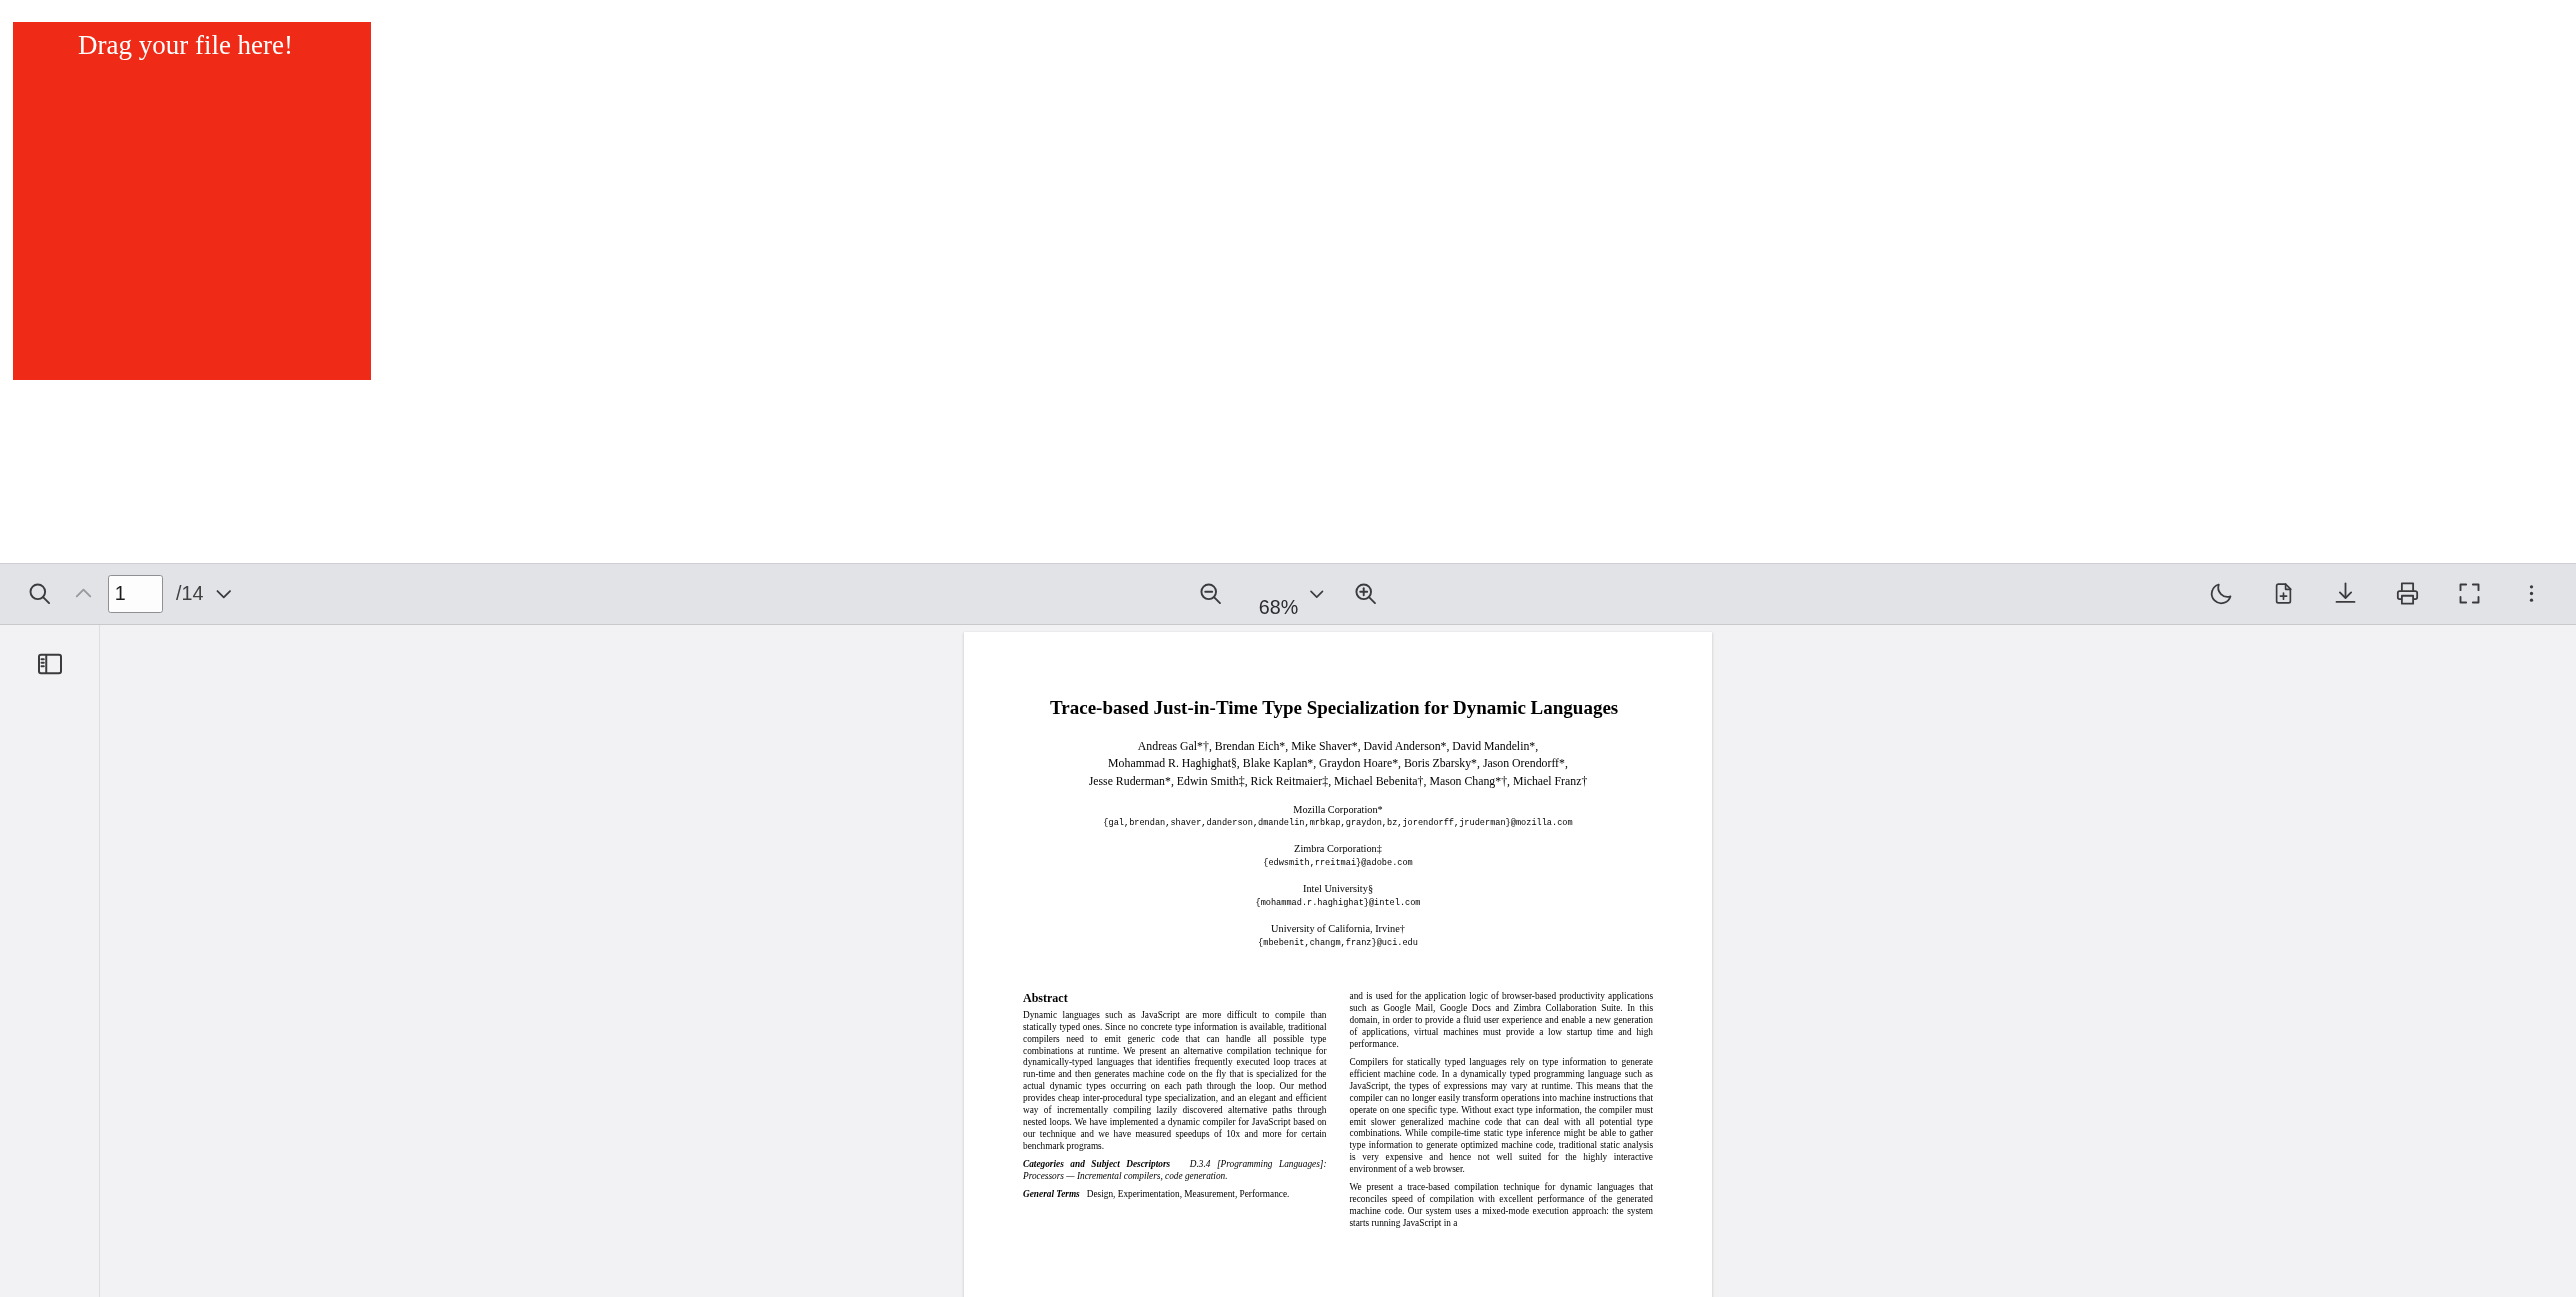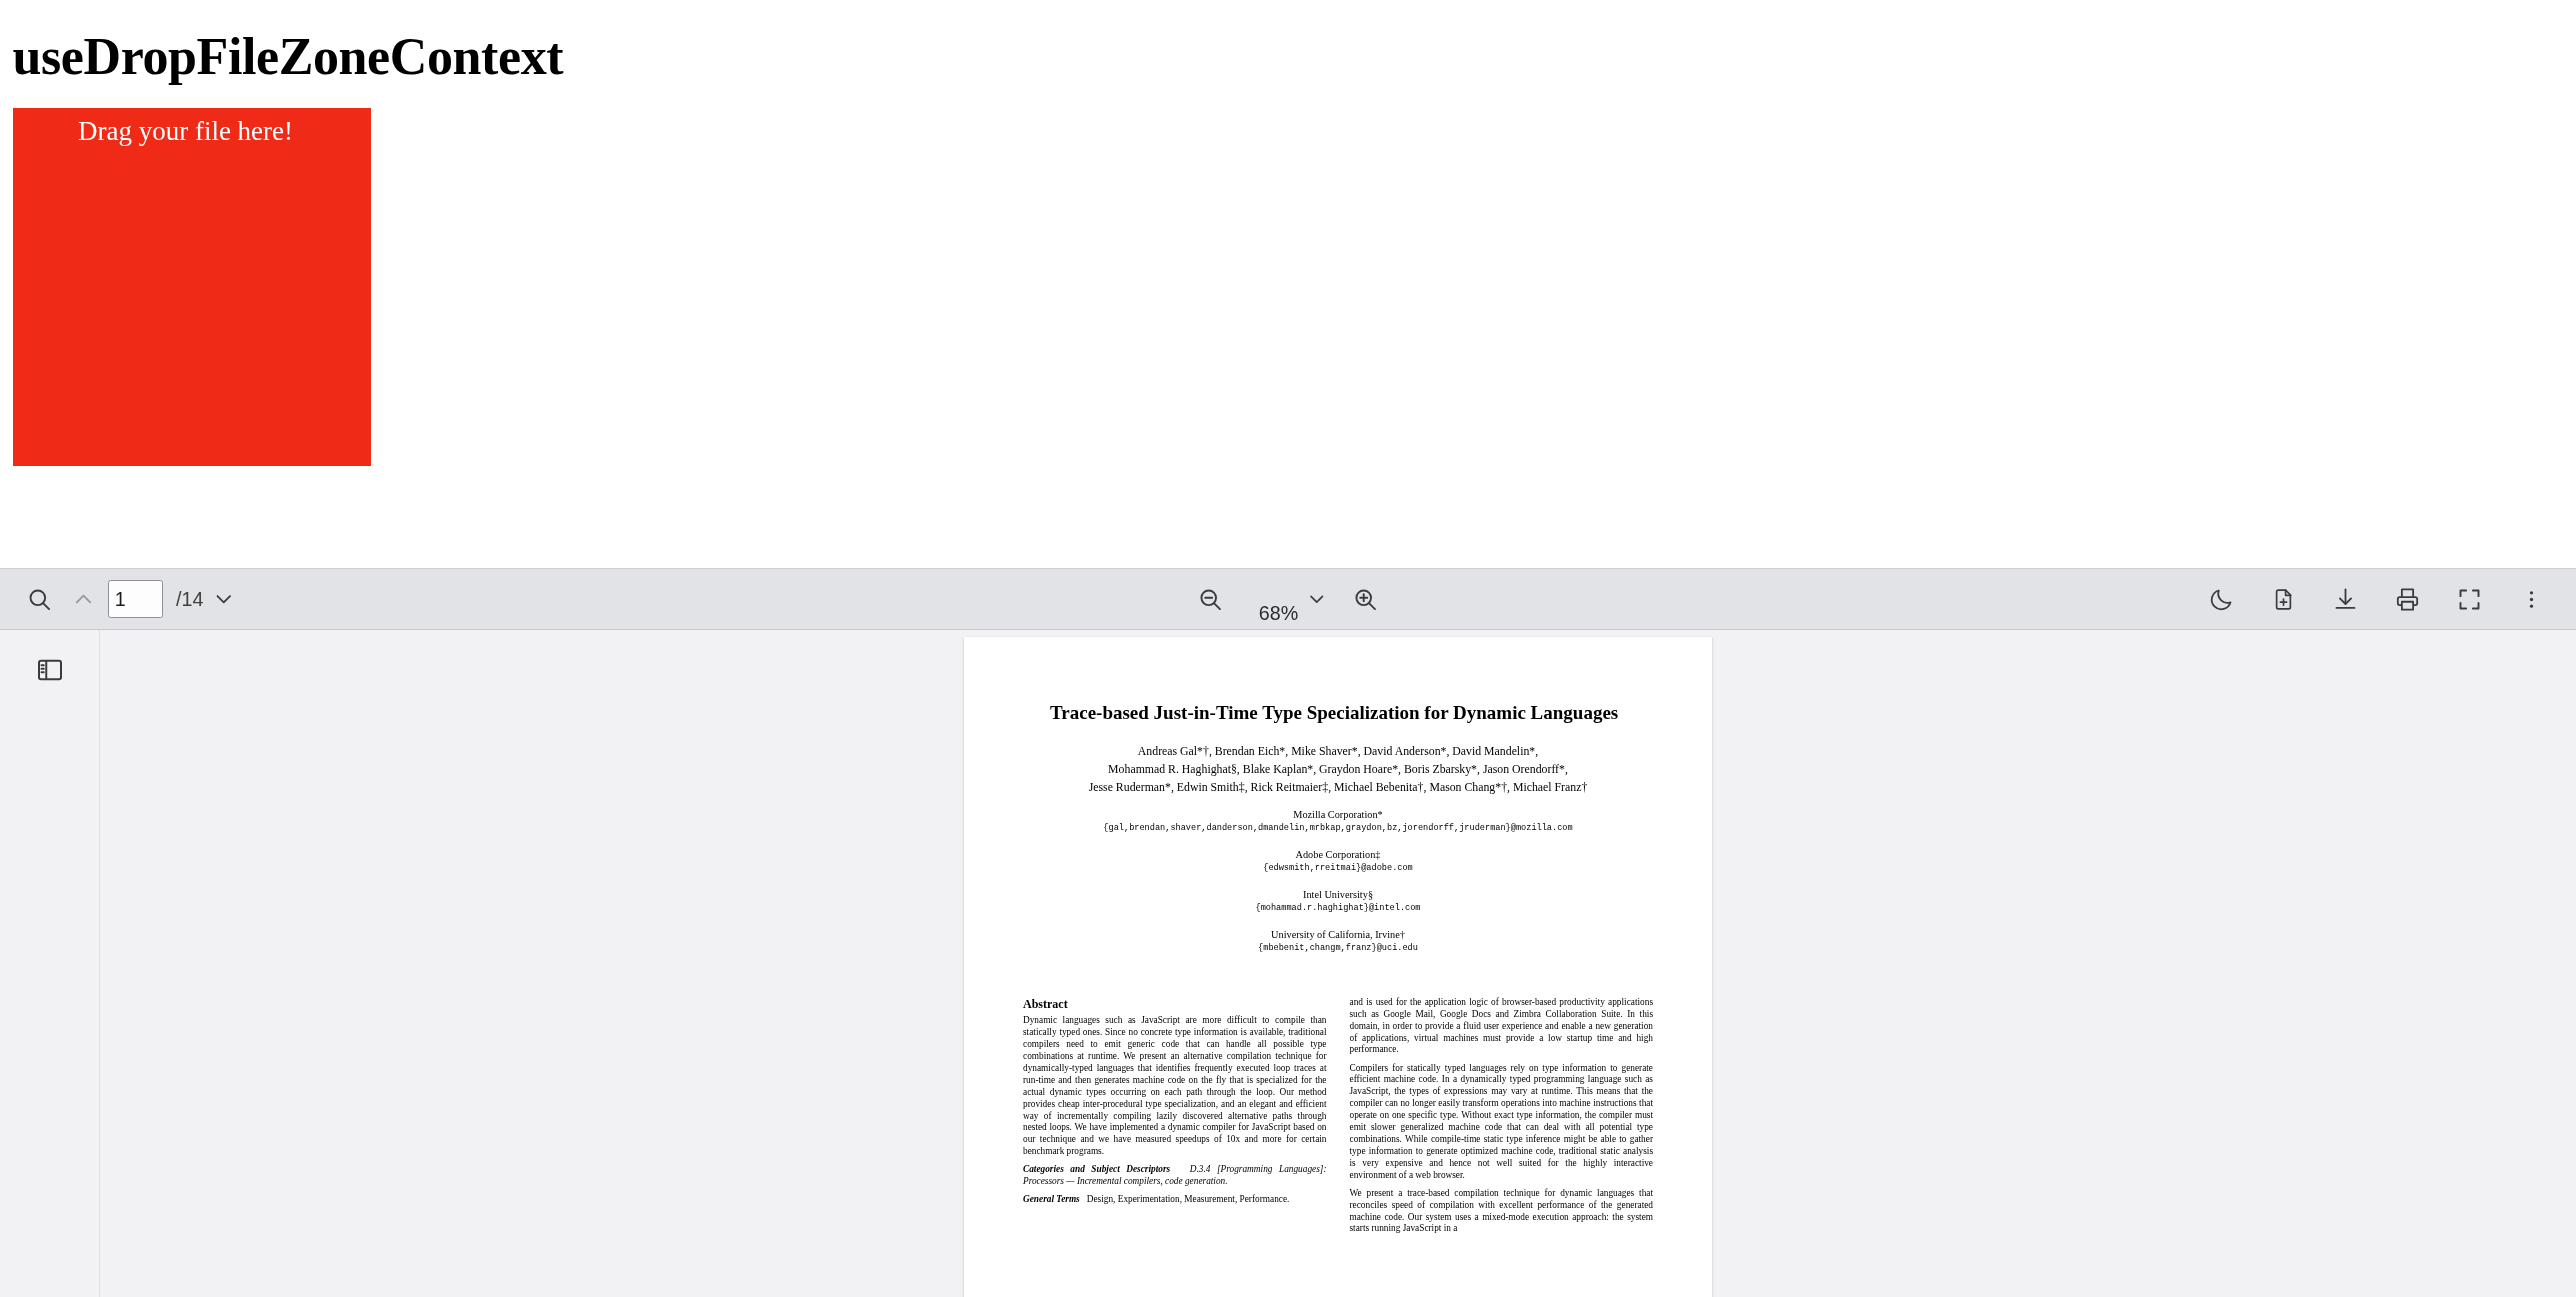--- a/index.html
+++ b/index.html
@@ -185,21 +185,20 @@
   .cat-line i { font-style: italic; }
   .cat-line b { font-weight: bold; font-style: italic; }
   .gt b { font-weight: bold; font-style: italic; }
 </style>
 </head>
 <body>
 
 <div class="page-root">
 
   <div>
-    <h1 class="demo-header">useDropFileZoneContext</h1>
     <div class="dropzone">
       <div class="dropzone-text">Drag your file here!</div>
     </div>
   </div>
 
   <div class="pdf-viewer">
 
     <div class="pdf-toolbar">
 
       <div class="tb-left">
@@ -318,21 +317,21 @@
             <div>Andreas Gal*†, Brendan Eich*, Mike Shaver*, David Anderson*, David Mandelin*,</div>
             <div>Mohammad R. Haghighat§, Blake Kaplan*, Graydon Hoare*, Boris Zbarsky*, Jason Orendorff*,</div>
             <div>Jesse Ruderman*, Edwin Smith‡, Rick Reitmaier‡, Michael Bebenita†, Mason Chang*†, Michael Franz†</div>
           </div>
 
           <div class="aff-block">
             <div class="aff-name">Mozilla Corporation*</div>
             <div class="aff-mail">{gal,brendan,shaver,danderson,dmandelin,mrbkap,graydon,bz,jorendorff,jruderman}@mozilla.com</div>
           </div>
           <div class="aff-block">
-            <div class="aff-name">Adobe Corporation‡</div>
+            <div class="aff-name">Zimbra Corporation‡</div>
             <div class="aff-mail">{edwsmith,rreitmai}@adobe.com</div>
           </div>
           <div class="aff-block">
             <div class="aff-name">Intel University§</div>
             <div class="aff-mail">{mohammad.r.haghighat}@intel.com</div>
           </div>
           <div class="aff-block">
             <div class="aff-name">University of California, Irvine†</div>
             <div class="aff-mail">{mbebenit,changm,franz}@uci.edu</div>
           </div>

